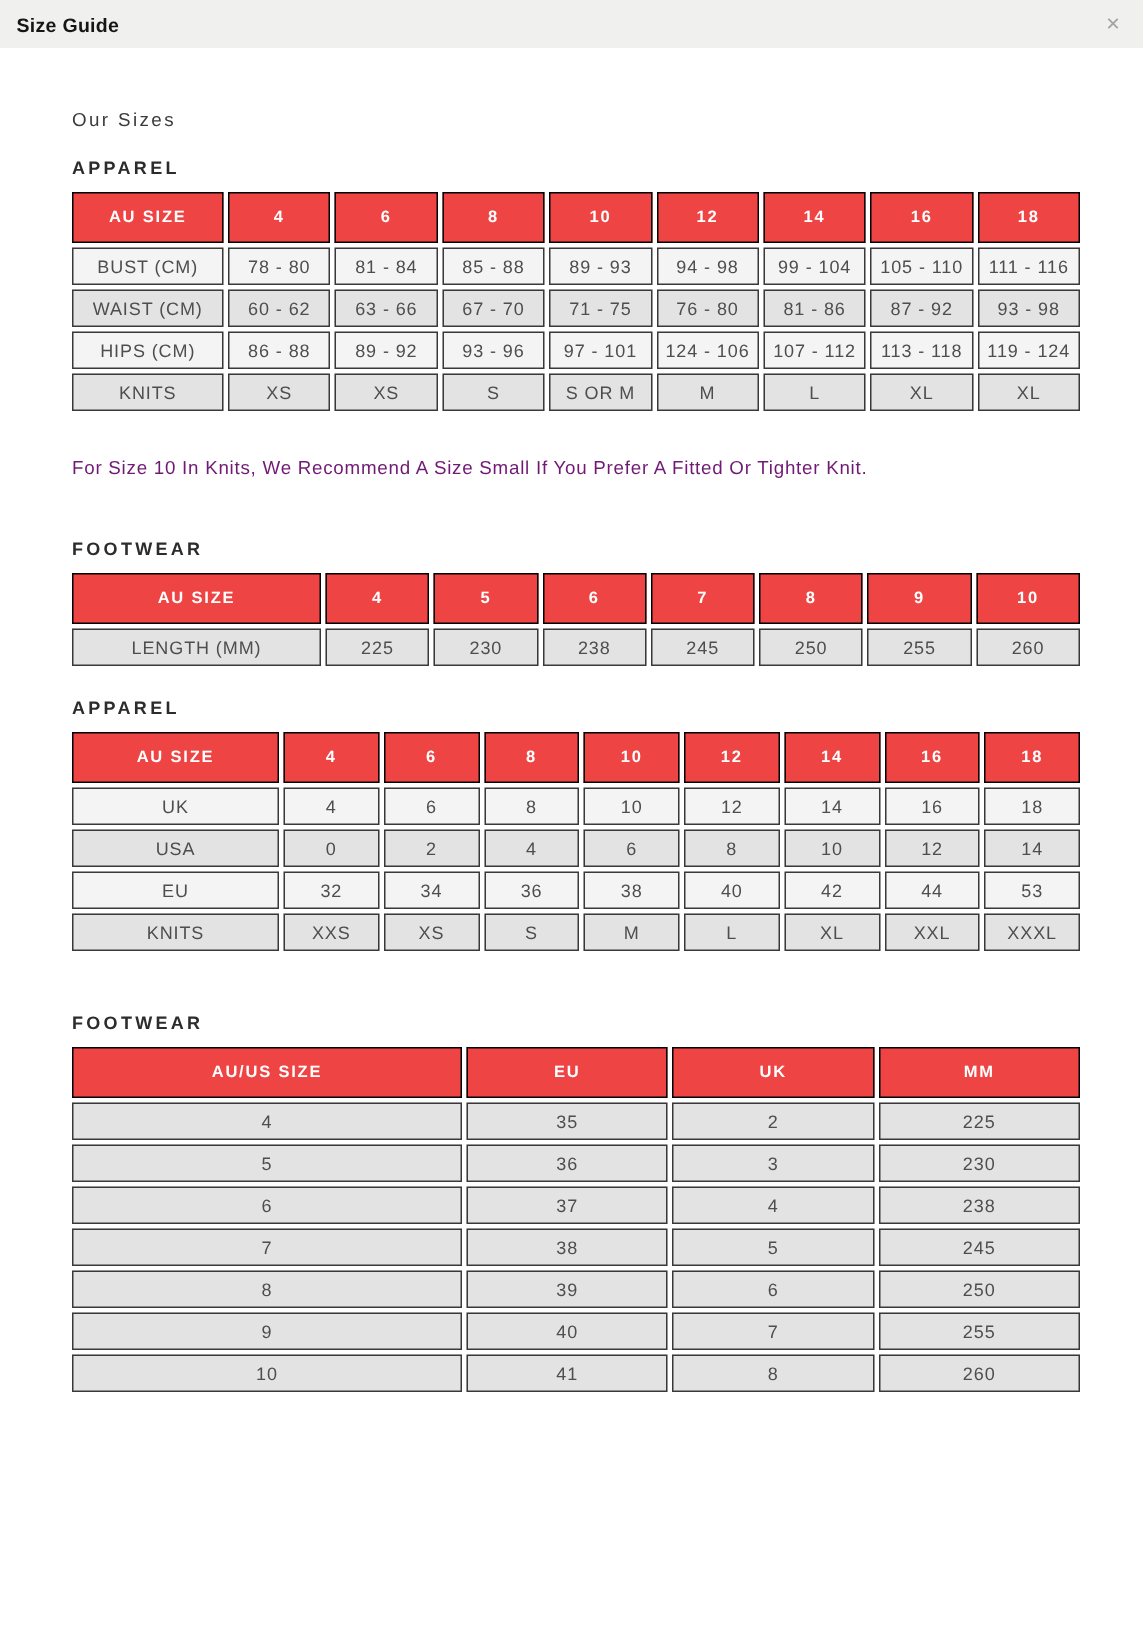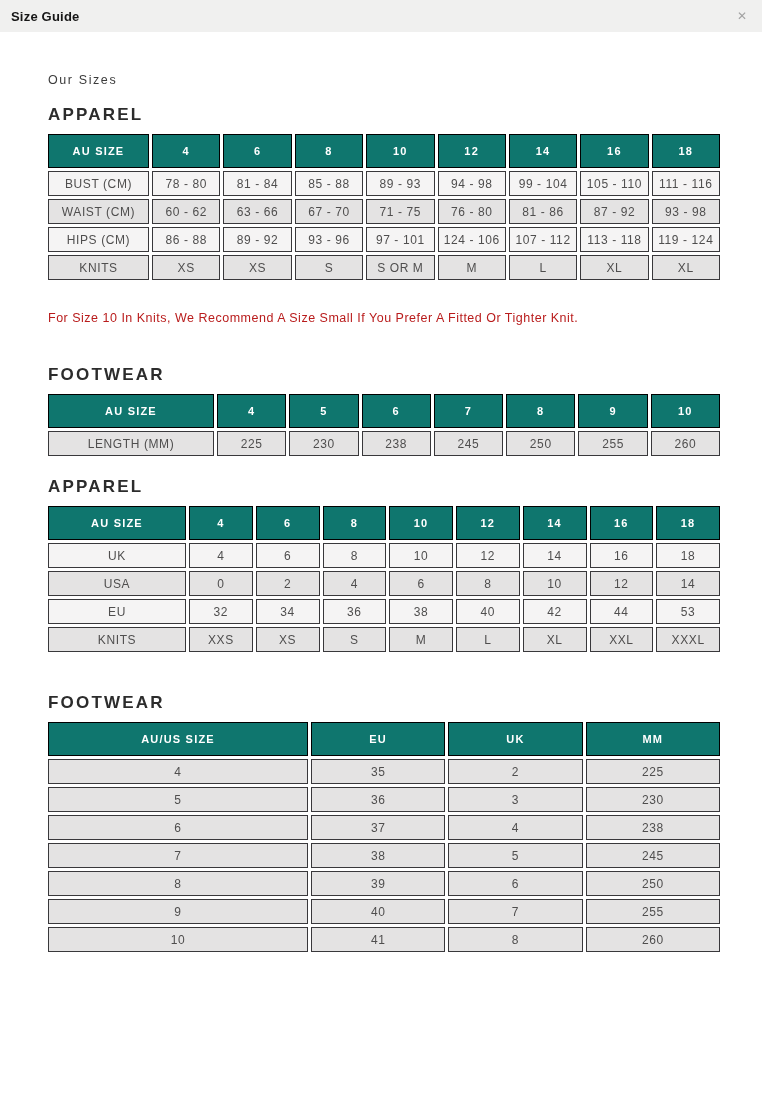--- a/index.html
+++ b/index.html
@@ -42,35 +42,35 @@
 
   .section-title {
     margin: 41px 0 0 0;
     font-size: 12.5px;
     font-weight: normal;
     letter-spacing: 1.6px;
     color: #3b3b3b;
   }
   .sub-heading {
     margin: 18px 0 0 0;
-    font-size: 17px;
+    font-size: 12px;
     font-weight: bold;
     letter-spacing: 2.2px;
     color: #2c2c2c;
   }
 
   .tbl-wrap { margin: 6px -3px 0 -3px; }
   table {
     border-collapse: separate;
     border-spacing: 3px;
     width: calc(100% + 6px);
     table-layout: fixed;
   }
   th {
-    background: #0f766e;
+    background: #ef4444;
     color: #ffffff;
     font-size: 11px;
     font-weight: bold;
     letter-spacing: 1.2px;
     height: 34px;
     border: 1px solid #000000;
     text-align: center;
     padding: 0 0;
   }
   td {
@@ -91,21 +91,21 @@
   
   .t-apparel-sizes col.c-label { width: 101px; }
   .t-footwear-sizes col.c-label { width: 166px; }
   .t-apparel-conv col.c-label { width: 138px; }
   .t-footwear-conv col.c-label { width: 260px; }
 
   .note {
     margin: 28px 0 0 0;
     font-size: 12.5px;
     letter-spacing: 0.5px;
-    color: #b91c1c;
+    color: #701a75;
   }
 
   .gap-md { margin-top: 40px; }
   .gap-lg { margin-top: 47px; }
   .gap-xl { margin-top: 38px; }
 </style>
 </head>
 <body>
 
 <header class="modal-header">

